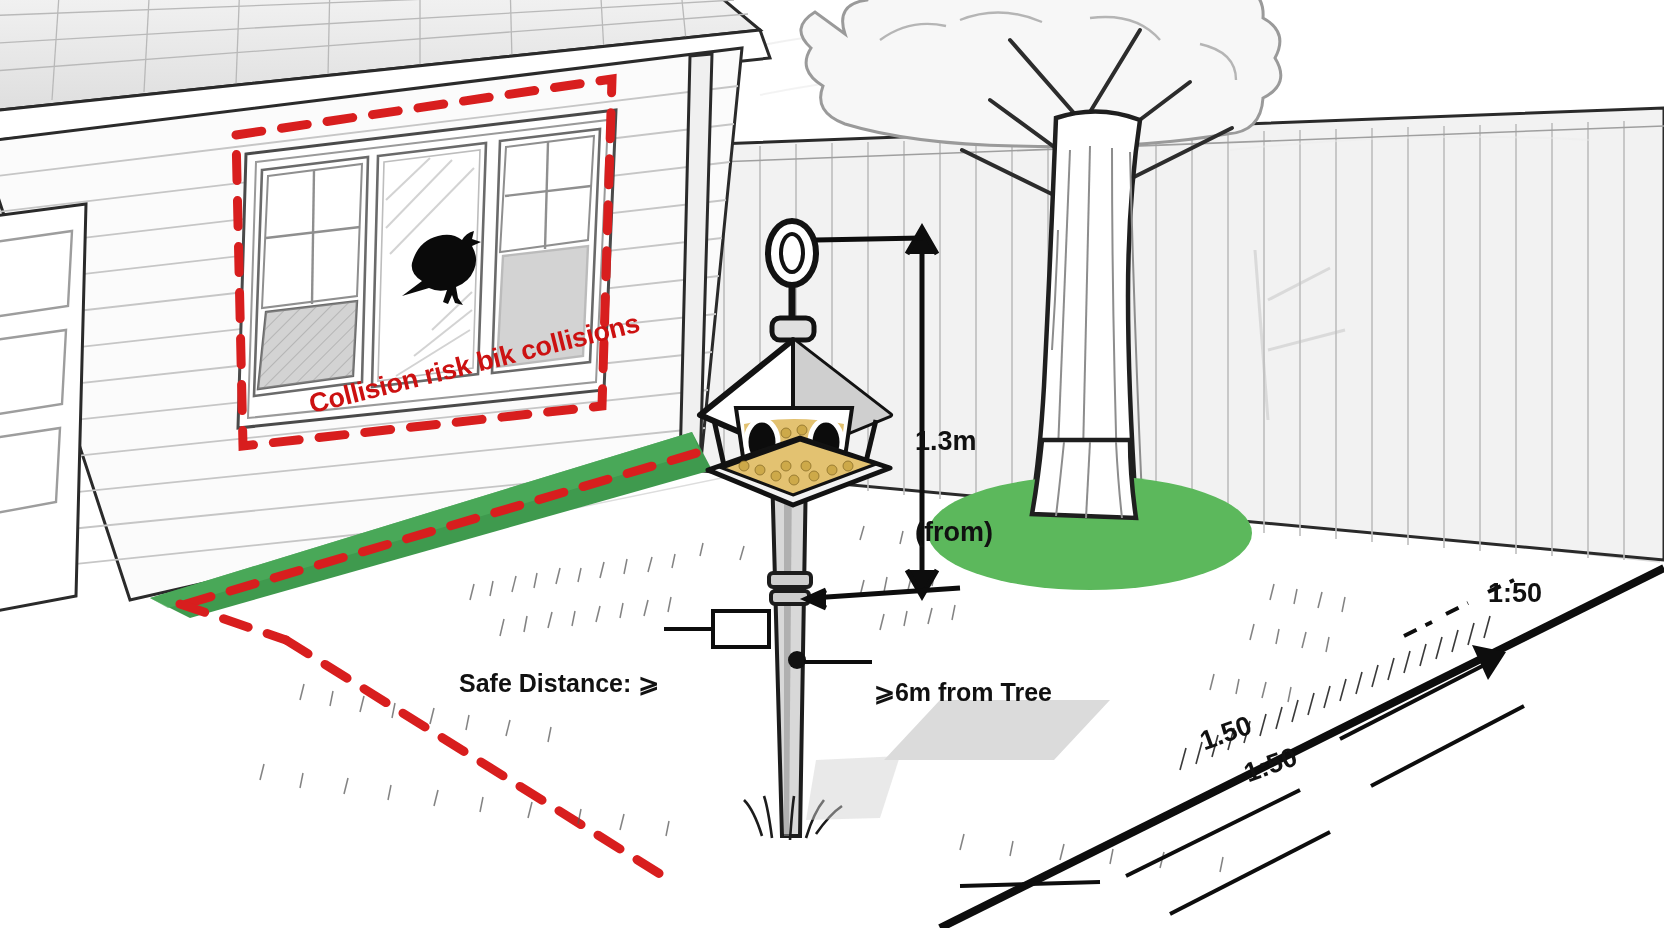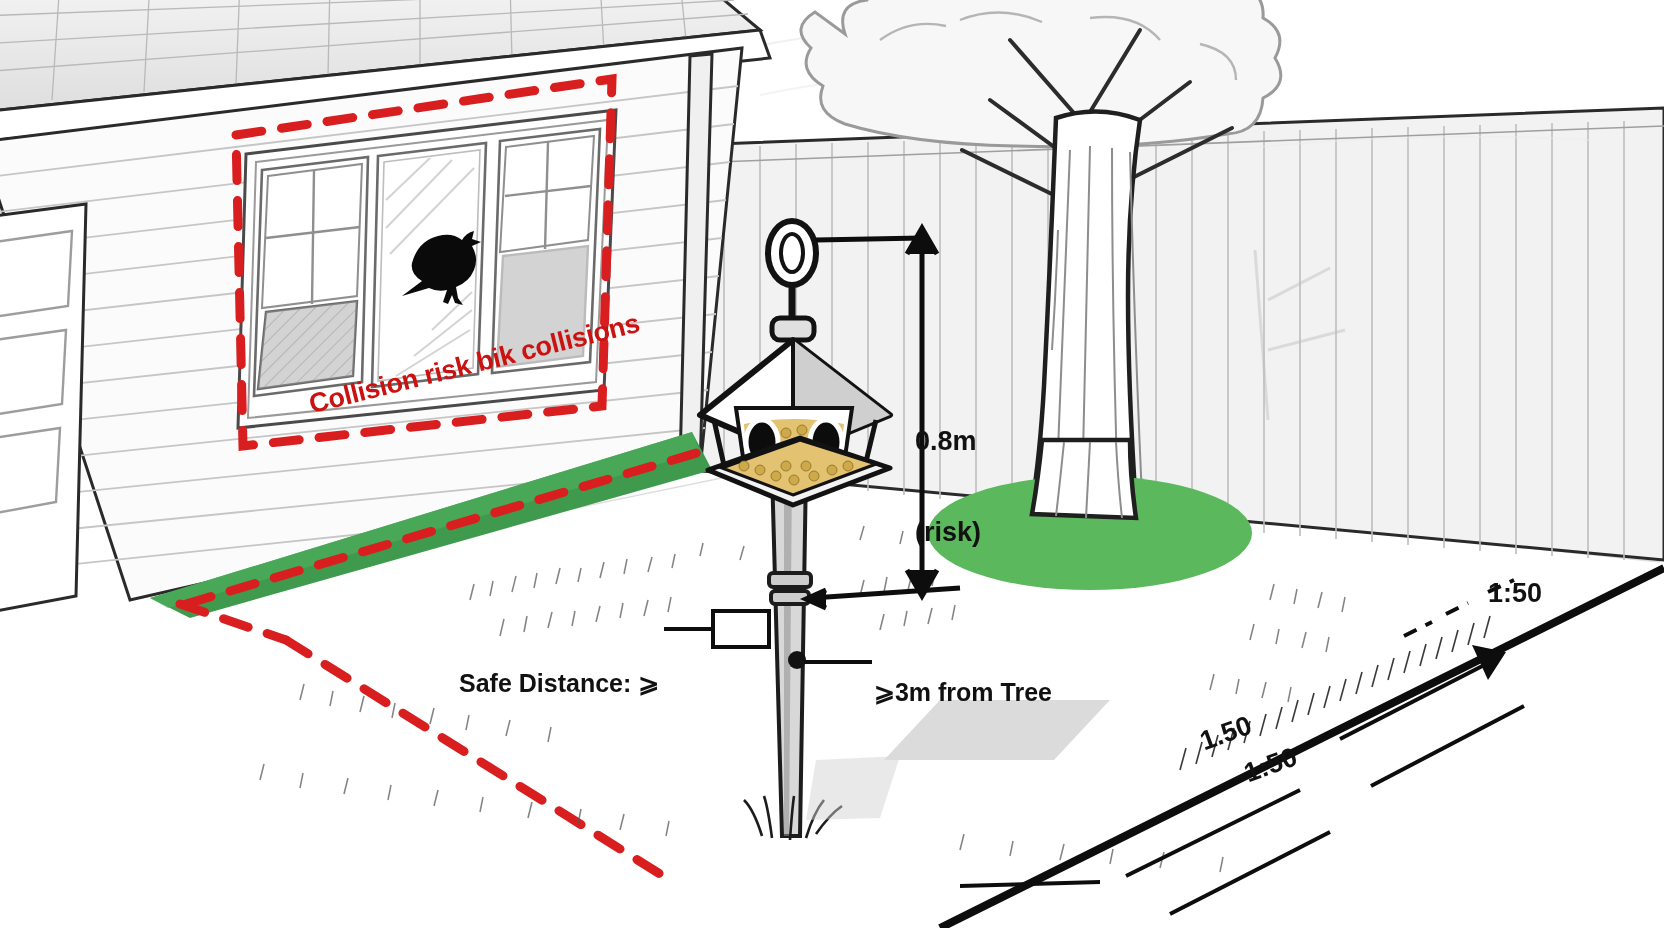--- a/index.html
+++ b/index.html
@@ -444,30 +444,30 @@
     <path d="M1170 914 L1330 832"></path>
     <path d="M960 886 L1100 882"></path>
   </g>
 
   </g>
 </svg>
 
 <div class="lbl lbl-red" id="annot-collision">Collision risk bik collisions</div>
 
 <div class="lbl" id="annot-height">
-  <div>0.8m</div>
-  <div>(risk)</div>
+  <div>1.3m</div>
+  <div>(from)</div>
 </div>
 
 <div class="lbl" id="annot-safe">
   <div>Safe Distance: ⩾</div>
 </div>
 
 <div class="lbl" id="annot-pred">
-  <div>⩾3m from Tree</div>
+  <div>⩾6m from Tree</div>
 </div>
 
 <div class="lbl" id="annot-dim150">1.50</div>
 
 <div class="lbl" id="annot-scale-a">1:50</div>
 
 <div class="lbl" id="annot-scale-b">1:50</div>
 
 </div>
 

